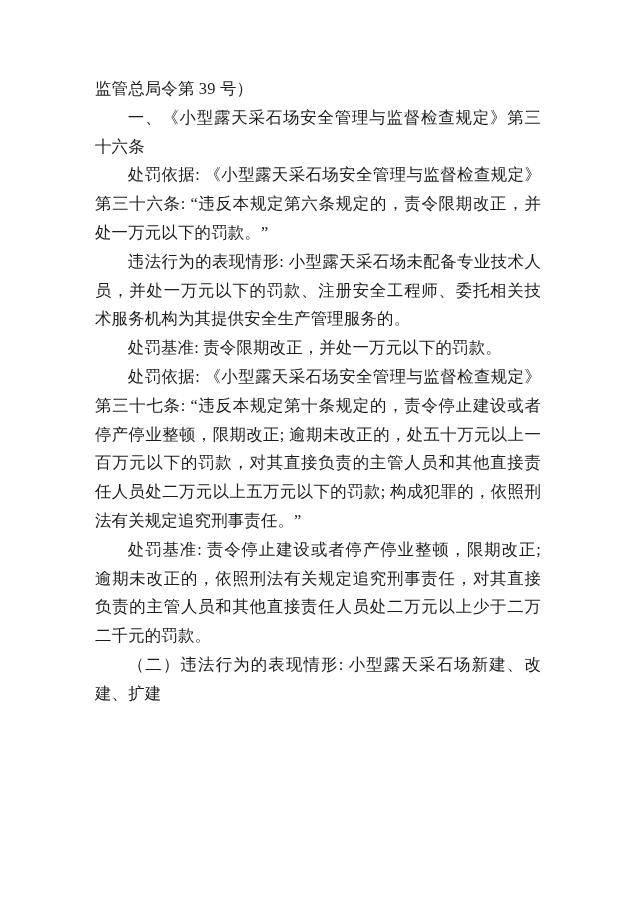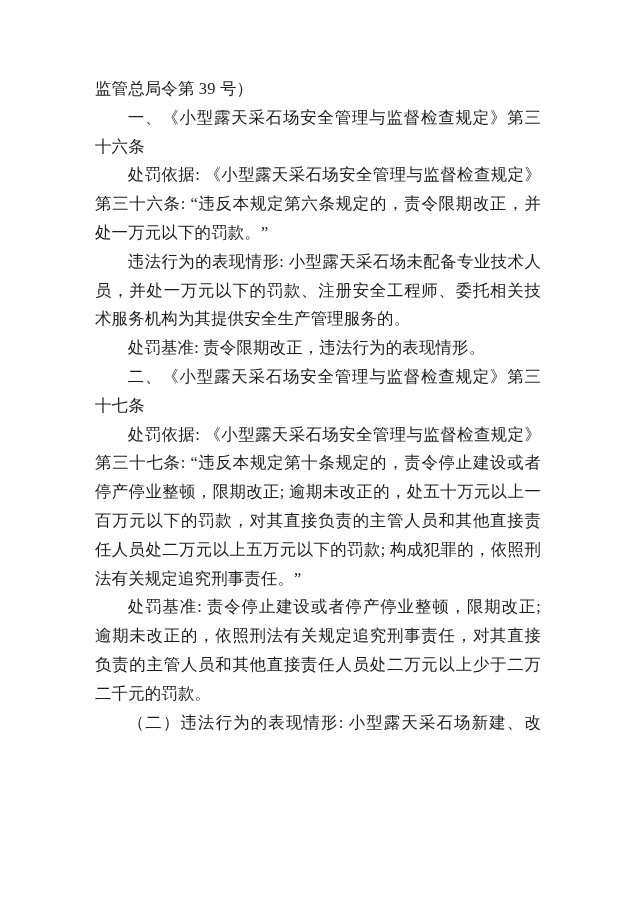--- a/index.html
+++ b/index.html
@@ -51,20 +51,19 @@
 </style>
 </head>
 <body>
 
 <div class="page">
   <div class="content">
     <p class="noindent">监管总局令第 39 号）</p>
     <p class="heading">一、《小型露天采石场安全管理与监督检查规定》第三十六条</p>
     <p class="body">处罚依据: 《小型露天采石场安全管理与监督检查规定》第三十六条: “违反本规定第六条规定的，责令限期改正，并处一万元以下的罚款。”</p>
     <p class="body">违法行为的表现情形: 小型露天采石场未配备专业技术人员，并处一万元以下的罚款、注册安全工程师、委托相关技术服务机构为其提供安全生产管理服务的。</p>
-    <p class="body">处罚基准: 责令限期改正，违法行为的表现情形。</p>
-    <p class="heading">二、《小型露天采石场安全管理与监督检查规定》第三十七条</p>
+    <p class="body">处罚基准: 责令限期改正，并处一万元以下的罚款。</p>
     <p class="body">处罚依据: 《小型露天采石场安全管理与监督检查规定》第三十七条: “违反本规定第十条规定的，责令停止建设或者停产停业整顿，限期改正; 逾期未改正的，处五十万元以上一百万元以下的罚款，对其直接负责的主管人员和其他直接责任人员处二万元以上五万元以下的罚款; 构成犯罪的，依照刑法有关规定追究刑事责任。”</p>
     <p class="body">处罚基准: 责令停止建设或者停产停业整顿，限期改正; 逾期未改正的，依照刑法有关规定追究刑事责任，对其直接负责的主管人员和其他直接责任人员处二万元以上少于二万二千元的罚款。</p>
     <p class="body">（二）违法行为的表现情形: 小型露天采石场新建、改建、扩建</p>
   </div>
   <div class="footer">214</div>
 </div>
 
 </body></html>

